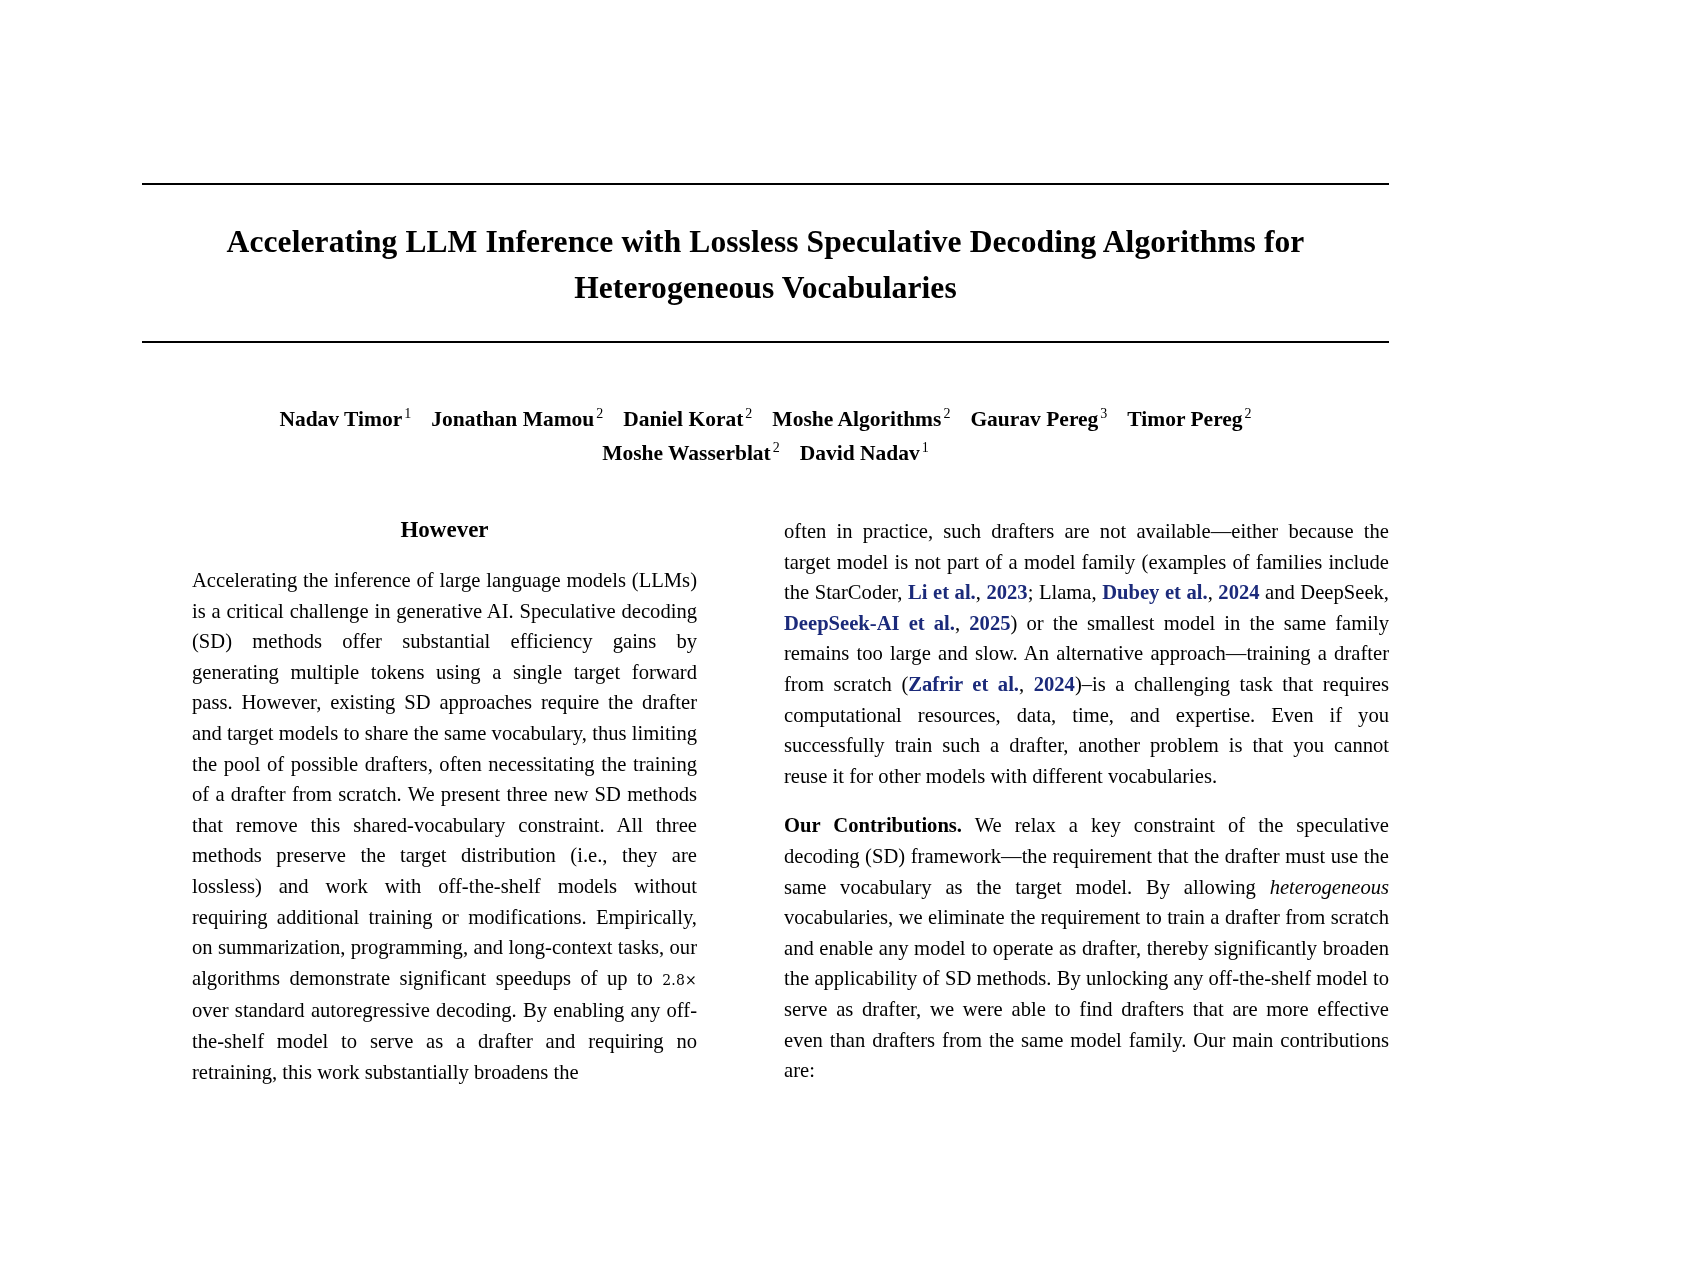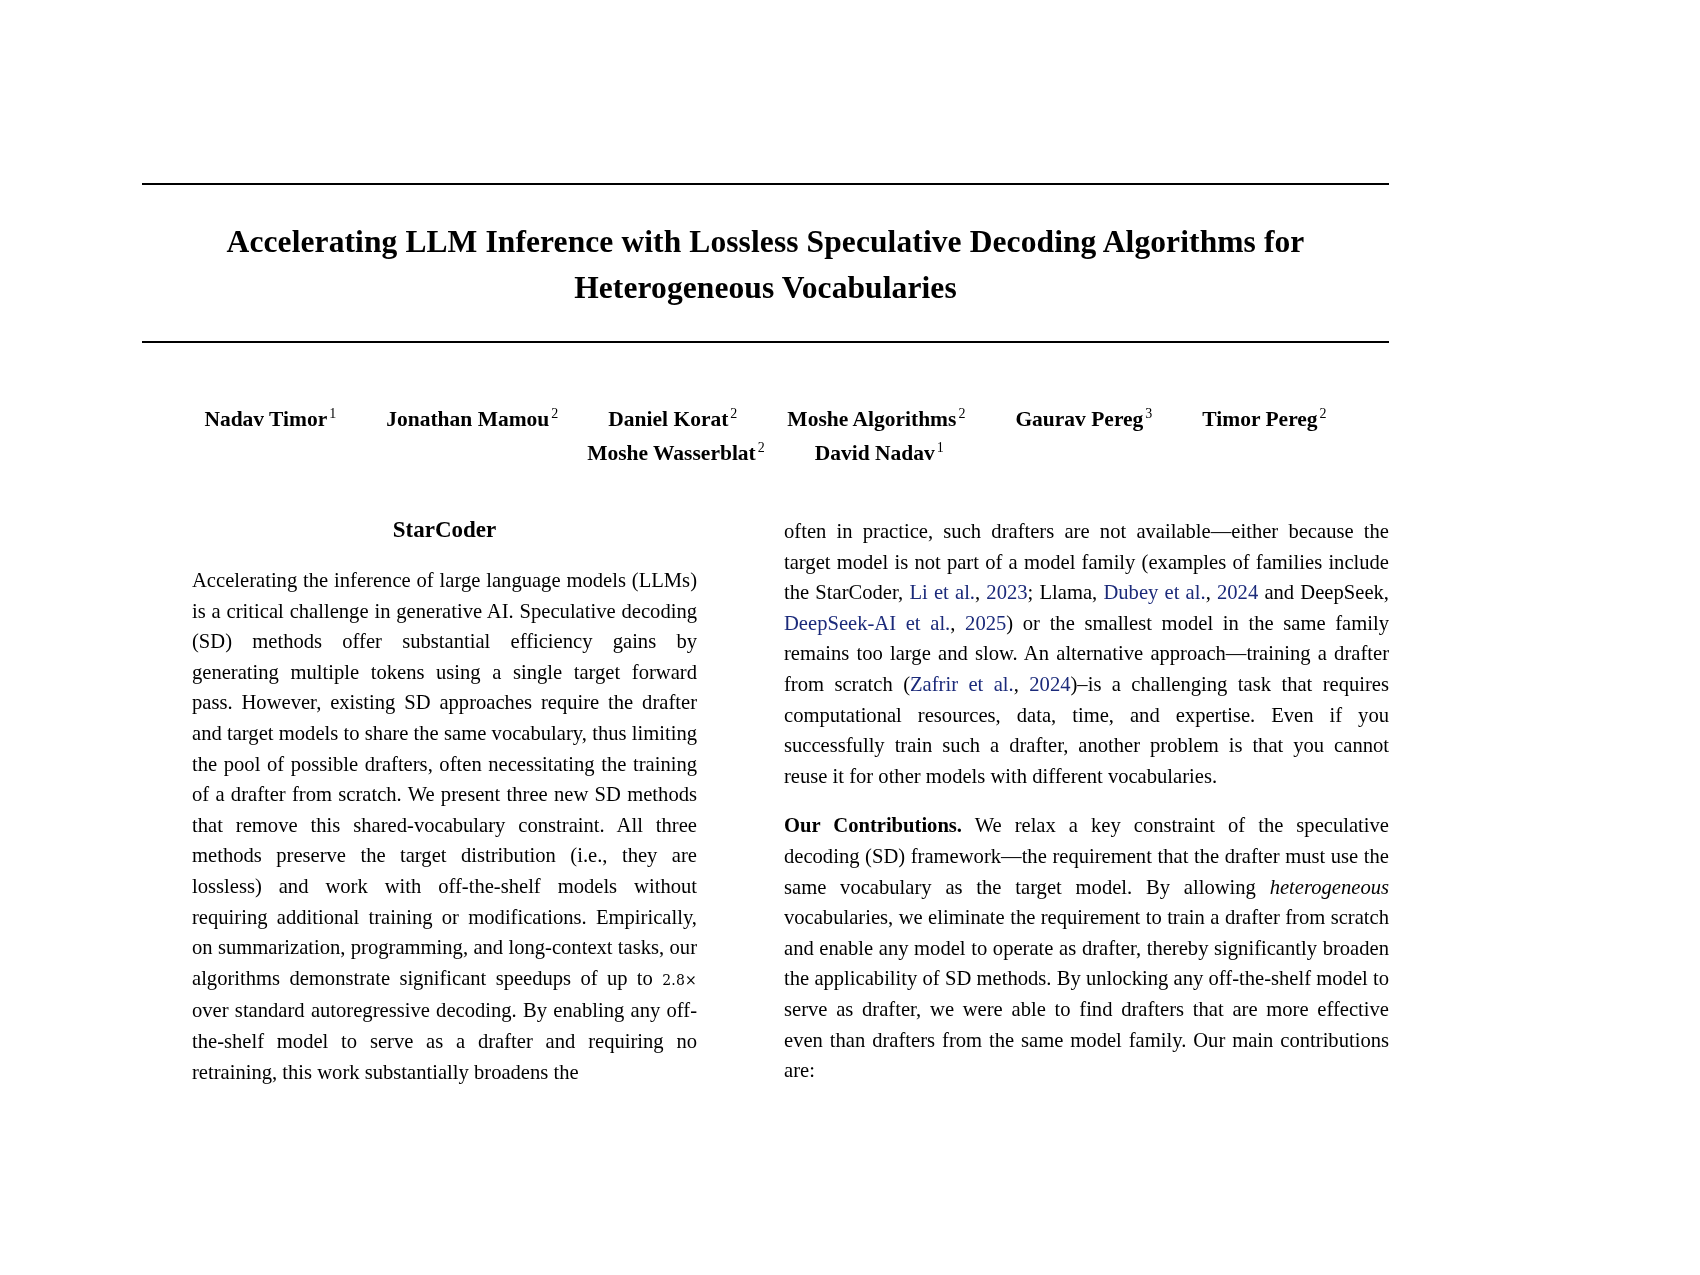--- a/index.html
+++ b/index.html
@@ -55,21 +55,21 @@
     left: 142px;
     top: 402px;
     width: 1247px;
     text-align: center;
     font-size: 21.5px;
     font-weight: bold;
     line-height: 34px;
   }
   .author {
     white-space: nowrap;
-    margin: 0 25px;
+    margin: 0 10px;
   }
   .author sup {
     font-weight: normal;
     font-size: 14px;
     vertical-align: super;
     line-height: 0;
     margin-left: 2px;
   }
 
   
@@ -110,20 +110,21 @@
   p.body + p.body {
     margin-top: 19px;
   }
   .col-right p.body:first-child {
     margin-top: 0;
   }
 
   a.cite {
     color: #1b2a7a;
     text-decoration: none;
+    font-weight: bold;
   }
   .mathnum {
     font-family: "DejaVu Serif", "Liberation Serif", serif;
     font-size: 14px;
     letter-spacing: 0.2px;
   }
   .bold-lead {
     font-weight: bold;
   }
   em.ital {
@@ -146,21 +147,21 @@
       <span class="author"><span>Nadav Timor</span><sup>1</sup></span><span class="author"><span>Jonathan Mamou</span><sup>2</sup></span><span class="author"><span>Daniel Korat</span><sup>2</sup></span><span class="author"><span>Moshe Algorithms</span><sup>2</sup></span><span class="author"><span>Gaurav Pereg</span><sup>3</sup></span><span class="author"><span>Timor Pereg</span><sup>2</sup></span>
     </div>
     <div>
       <span class="author"><span>Moshe Wasserblat</span><sup>2</sup></span><span class="author"><span>David Nadav</span><sup>1</sup></span>
     </div>
   </div>
 
   <div class="columns">
 
     <div class="col">
-      <div class="abstract-heading">StarCoder</div>
+      <div class="abstract-heading">However</div>
       <p class="body"><span>Accelerating the inference of large language models (LLMs) is a critical challenge in generative AI. Speculative decoding (SD) methods offer substantial efficiency gains by generating multiple tokens using a single target forward pass. However, existing SD approaches require the drafter and target models to share the same vocabulary, thus limiting the pool of possible drafters, often necessitating the training of a drafter from scratch. We present three new SD methods that remove this shared-vocabulary constraint. All three methods preserve the target distribution (i.e., they are lossless) and work with off-the-shelf models without requiring additional training or modifications. Empirically, on summarization, programming, and long-context tasks, our algorithms demonstrate significant speedups of up to </span><span class="mathnum">2.8×</span><span> over standard autoregressive decoding. By enabling any off-the-shelf model to serve as a drafter and requiring no retraining, this work substantially broadens the</span></p>
     </div>
 
     <div class="col-right">
       <p class="body"><span>often in practice, such drafters are not available—either because the target model is not part of a model family (examples of families include the StarCoder, </span><a class="cite" href="#"><span>Li et al.</span></a><span>, </span><a class="cite" href="#"><span>2023</span></a><span>; Llama, </span><a class="cite" href="#"><span>Dubey et al.</span></a><span>, </span><a class="cite" href="#"><span>2024</span></a><span> and DeepSeek, </span><a class="cite" href="#"><span>DeepSeek-AI et al.</span></a><span>, </span><a class="cite" href="#"><span>2025</span></a><span>) or the smallest model in the same family remains too large and slow. An alternative approach—training a drafter from scratch (</span><a class="cite" href="#"><span>Zafrir et al.</span></a><span>, </span><a class="cite" href="#"><span>2024</span></a><span>)–is a challenging task that requires computational resources, data, time, and expertise. Even if you successfully train such a drafter, another problem is that you cannot reuse it for other models with different vocabularies.</span></p>
 
       <p class="body"><span class="bold-lead">Our Contributions.</span><span> We relax a key constraint of the speculative decoding (SD) framework—the requirement that the drafter must use the same vocabulary as the target model. By allowing </span><em class="ital">heterogeneous</em><span> vocabularies, we eliminate the requirement to train a drafter from scratch and enable any model to operate as drafter, thereby significantly broaden the applicability of SD methods. By unlocking any off-the-shelf model to serve as drafter, we were able to find drafters that are more effective even than drafters from the same model family. Our main contributions are:</span></p>
     </div>
 
   </div>

